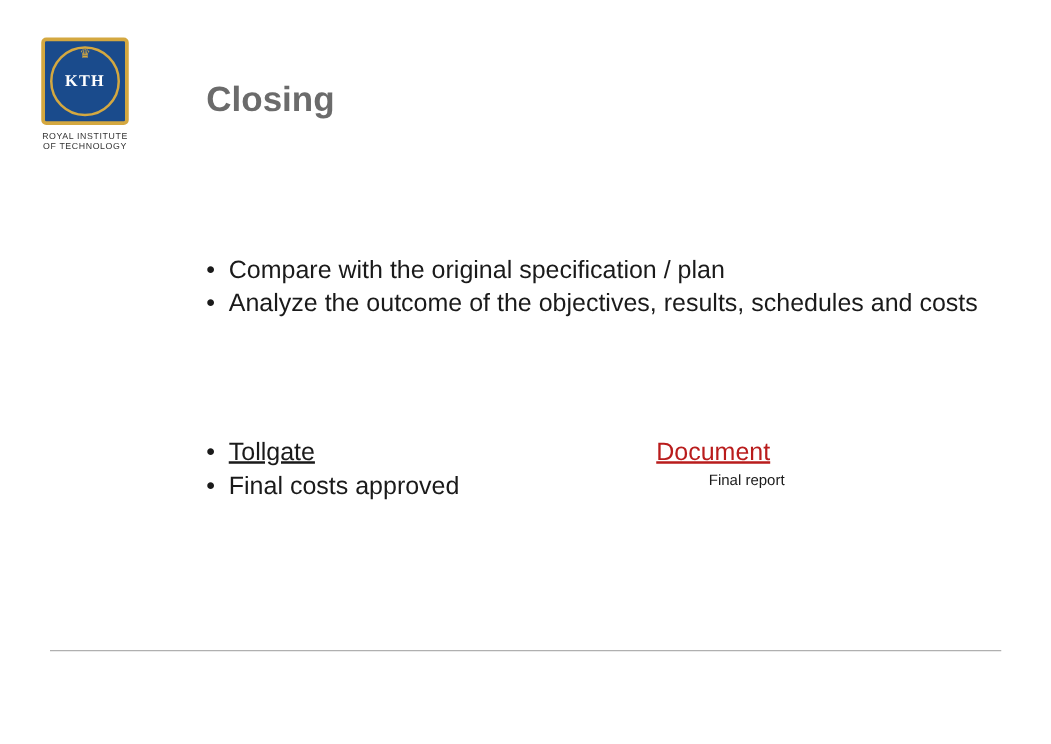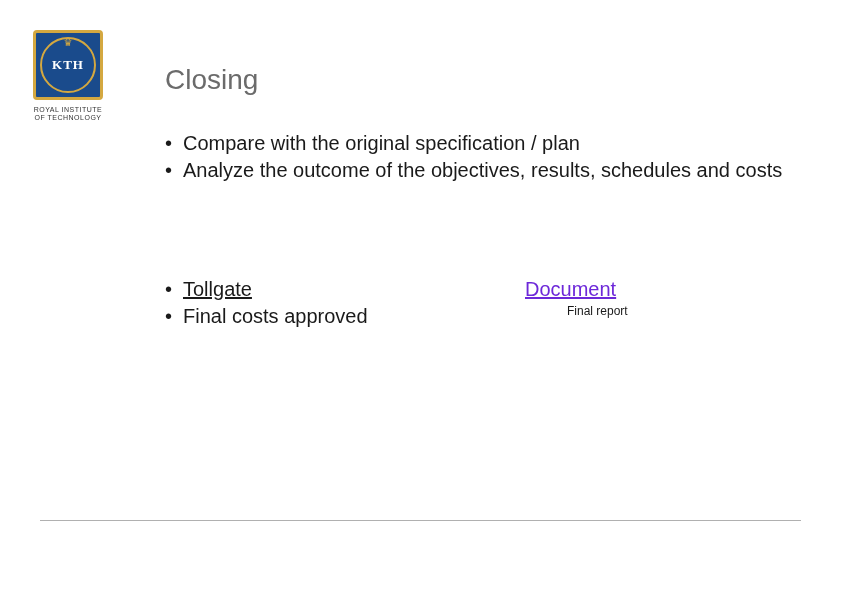--- a/index.html
+++ b/index.html
@@ -65,22 +65,22 @@
     }
     .content {
       position: absolute;
       left: 165px;
       top: 64px;
       width: 620px;
     }
     .title {
       font-size: 28px;
       color: #6b6b6b;
-      font-weight: normal;
-      margin-bottom: 34px;
+      font-weight: bold;
+      margin-bottom: 107px;
     }
     .bullet-list {
       list-style: none;
     }
     .bullet-item {
       font-size: 20px;
       color: #1a1a1a;
       line-height: 1.35;
       position: relative;
       padding-left: 18px;
@@ -102,21 +102,21 @@
     }
     .col-right {
       flex: 1;
     }
     .underline {
       text-decoration: underline;
     }
     .doc-heading {
       font-size: 20px;
       text-decoration: underline;
-      color: #6d28d9;
+      color: #b91c1c;
       line-height: 1.35;
     }
     .doc-item {
       font-size: 12px;
       color: #1a1a1a;
       line-height: 1.35;
       padding-left: 42px;
     }
     .divider {
       position: absolute;

